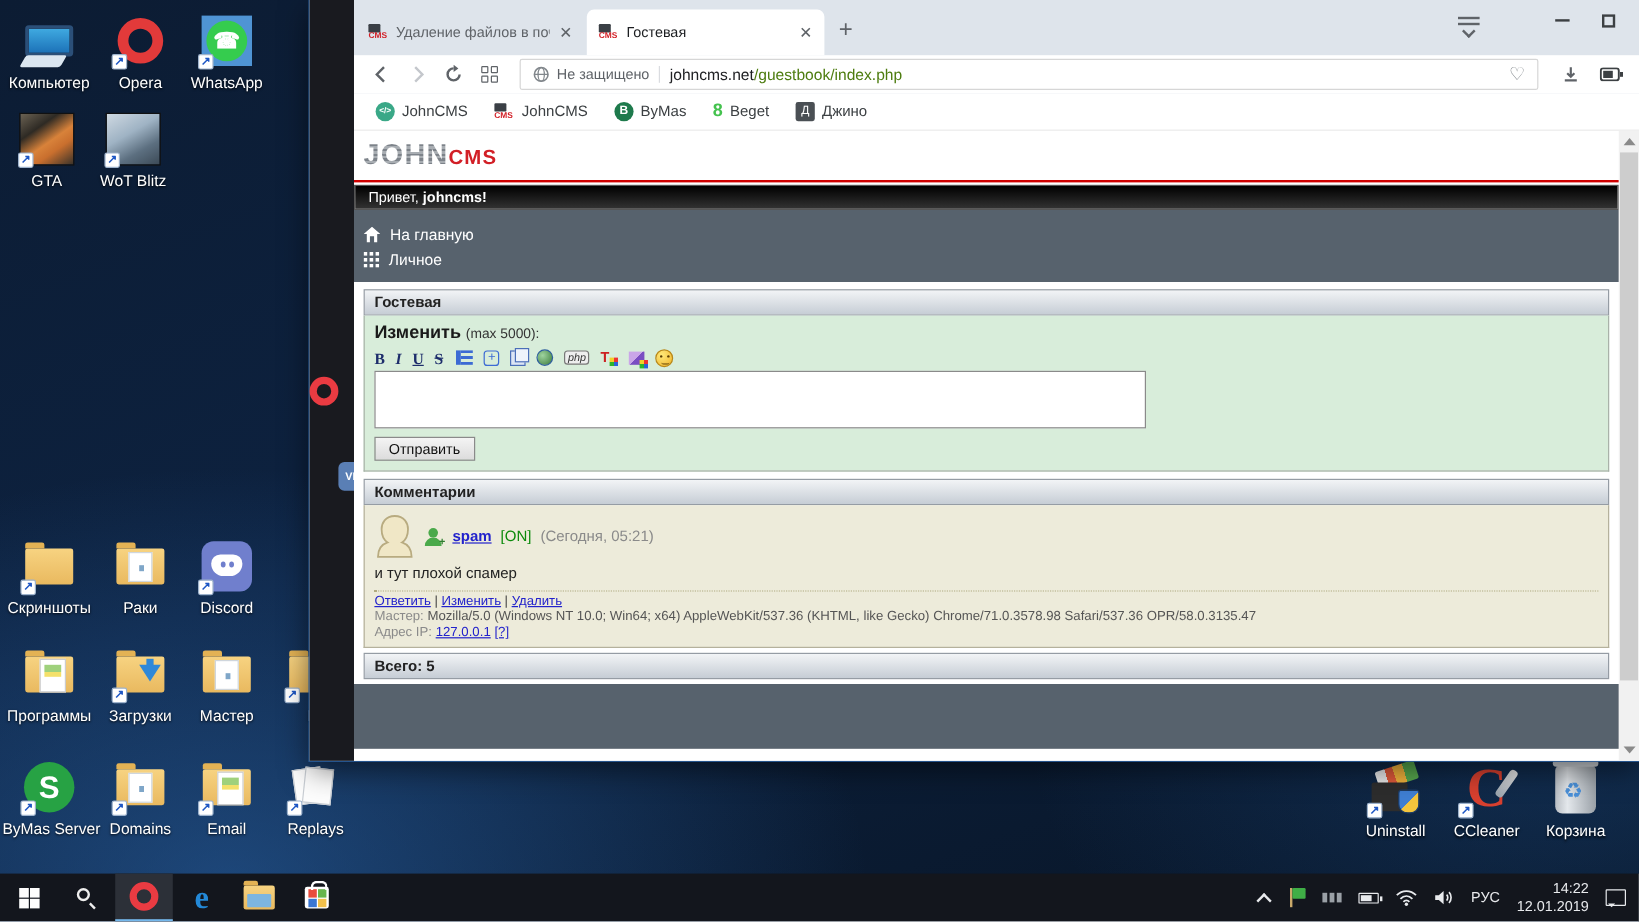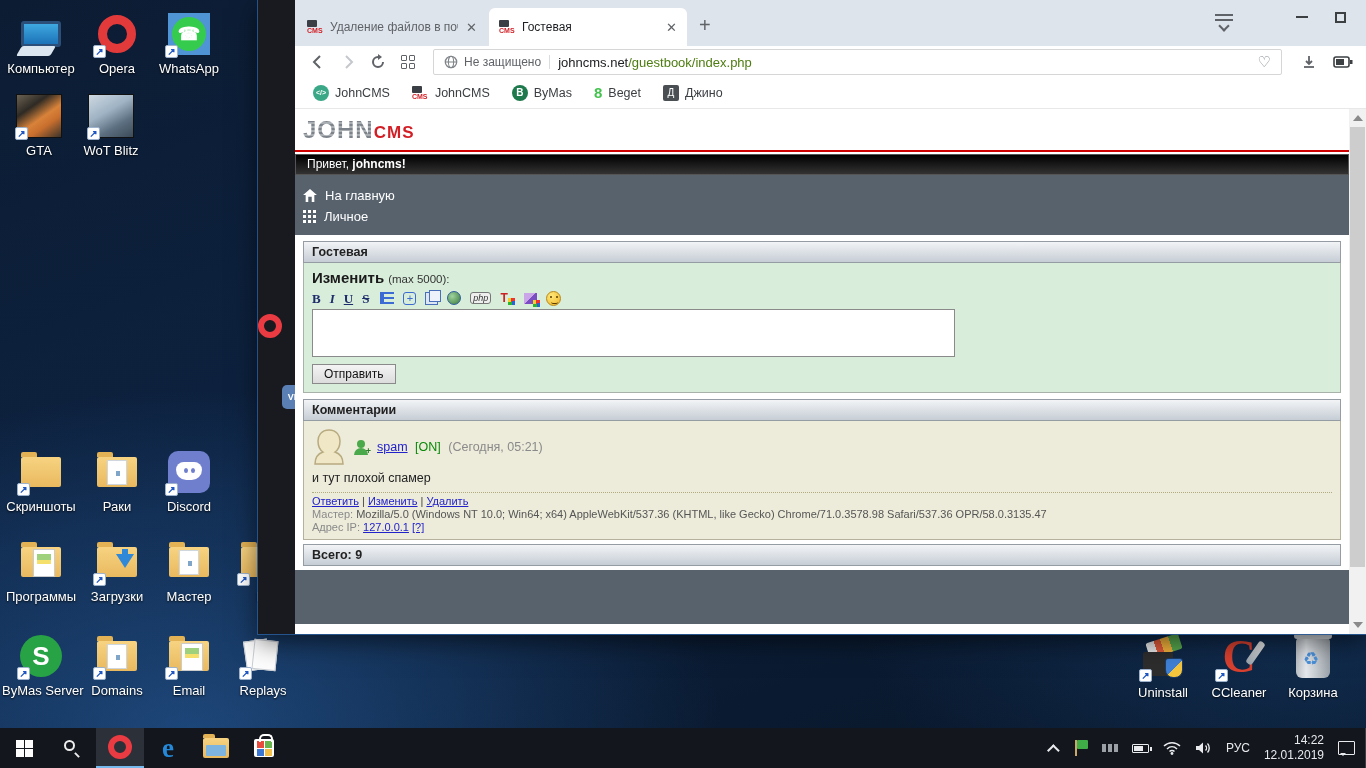--- a/index.html
+++ b/index.html
@@ -147,21 +147,21 @@
   .eb-smile::after{content:"";position:absolute;left:4px;top:8px;width:7px;height:3px;border-bottom:1.5px solid #5a3c00;border-radius:50%}
   #msgarea{display:block;width:643px;height:48px;margin-top:3px;border:1px solid #8a8a8a;resize:none;background:#fff;font:12px "Liberation Sans",sans-serif}
   #sendbtn{margin-top:7px;font-size:12px;padding:2px 11px;background:linear-gradient(#f4f4f4,#dcdcdc);border:1px solid #8a8a8a;color:#111}
 
   #comments{border:1px solid #b5b19c;border-top:none;background:#edebda;padding:6px 8px 6px;font-size:12.5px;color:#222}
   #cmhead{display:flex;align-items:center;gap:8px;height:40px}
   .padd{position:relative;width:15px;height:15px}
   .padd b{position:absolute;left:3px;top:0;width:8px;height:8px;border-radius:50%;background:#4aa94a}
   .padd i{position:absolute;left:0;bottom:0;width:14px;height:7px;border-radius:7px 7px 0 0;background:#4aa94a}
   .padd s{position:absolute;right:-2px;bottom:-1px;color:#2e7d2e;font-size:9px;font-weight:bold;text-decoration:none}
-  .author{font-weight:normal}
+  .author{font-weight:bold}
   .on{color:#0a8a0a;margin:0 4px}
   .time{color:#8a8a8a}
   #cmtext{margin:4px 0 2px}
   #quote{border-left:4px solid #cc0000;padding:1px 0 2px 7px;color:#cc0000;margin-left:1px}
   #quote .qa{font-weight:bold}
   .dotline{border-top:1px dotted #b0aa80;margin:7px 0 2px}
   #actions{font-size:11px}
   #actions .sp{margin:0 3px;color:#444}
   .meta{font-size:11px;color:#8a8a8a;margin-top:1px}
   .meta .val{color:#555}
@@ -585,21 +585,21 @@
               <span>Мастер:</span>
               <span class="val">Mozilla/5.0 (Windows NT 10.0; Win64; x64) AppleWebKit/537.36 (KHTML, like Gecko) Chrome/71.0.3578.98 Safari/537.36 OPR/58.0.3135.47</span>
             </div>
             <div class="meta">
               <span>Адрес IP:</span>
               <a>127.0.0.1</a>
               <a>[?]</a>
             </div>
           </div>
 
-          <div class="secthead" id="totalbar">Всего: 9</div>
+          <div class="secthead" id="totalbar">Всего: 5</div>
         </div>
 
         <div id="pgfooter" class="slate">
           <div class="navrow">
             
             
           </div>
 
         </div>
 

